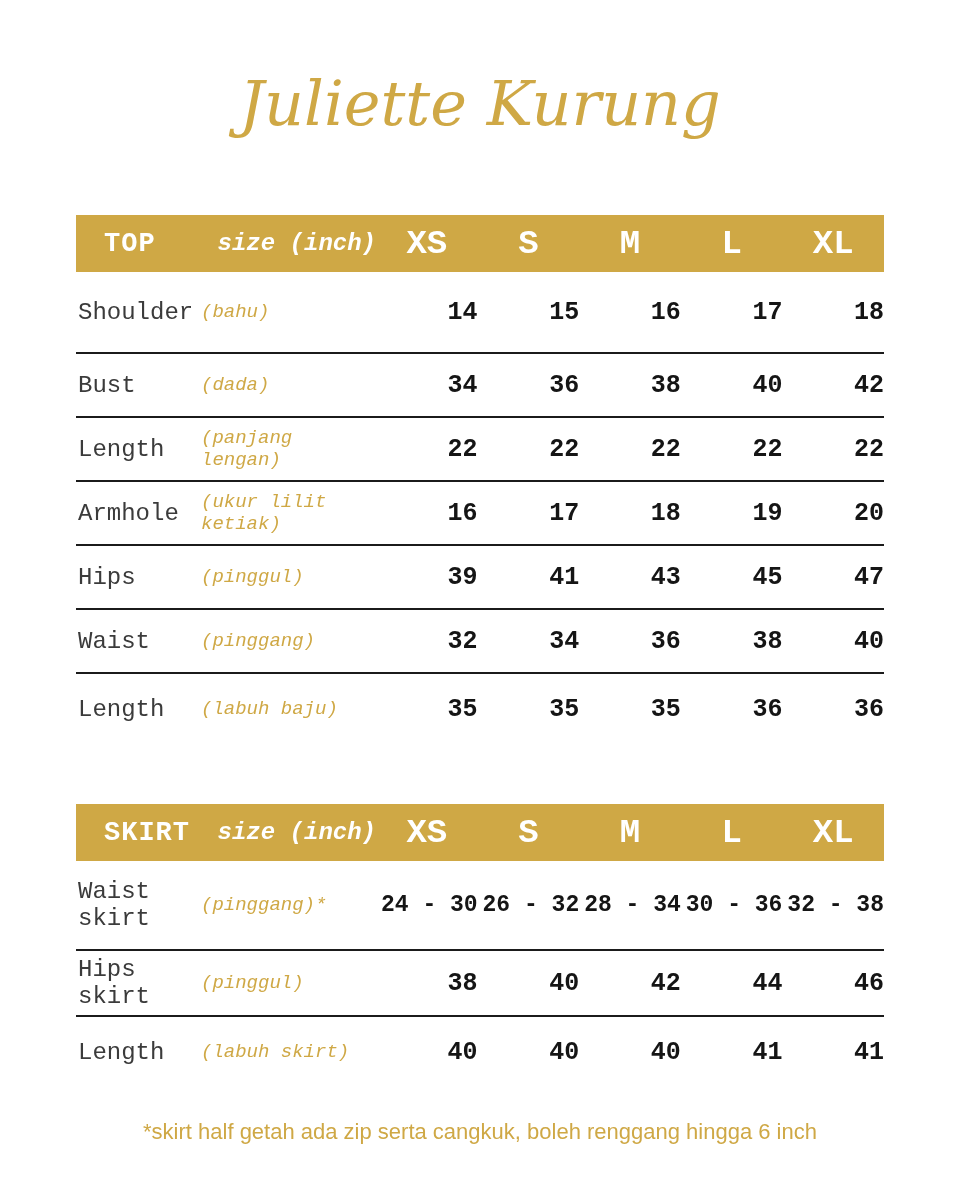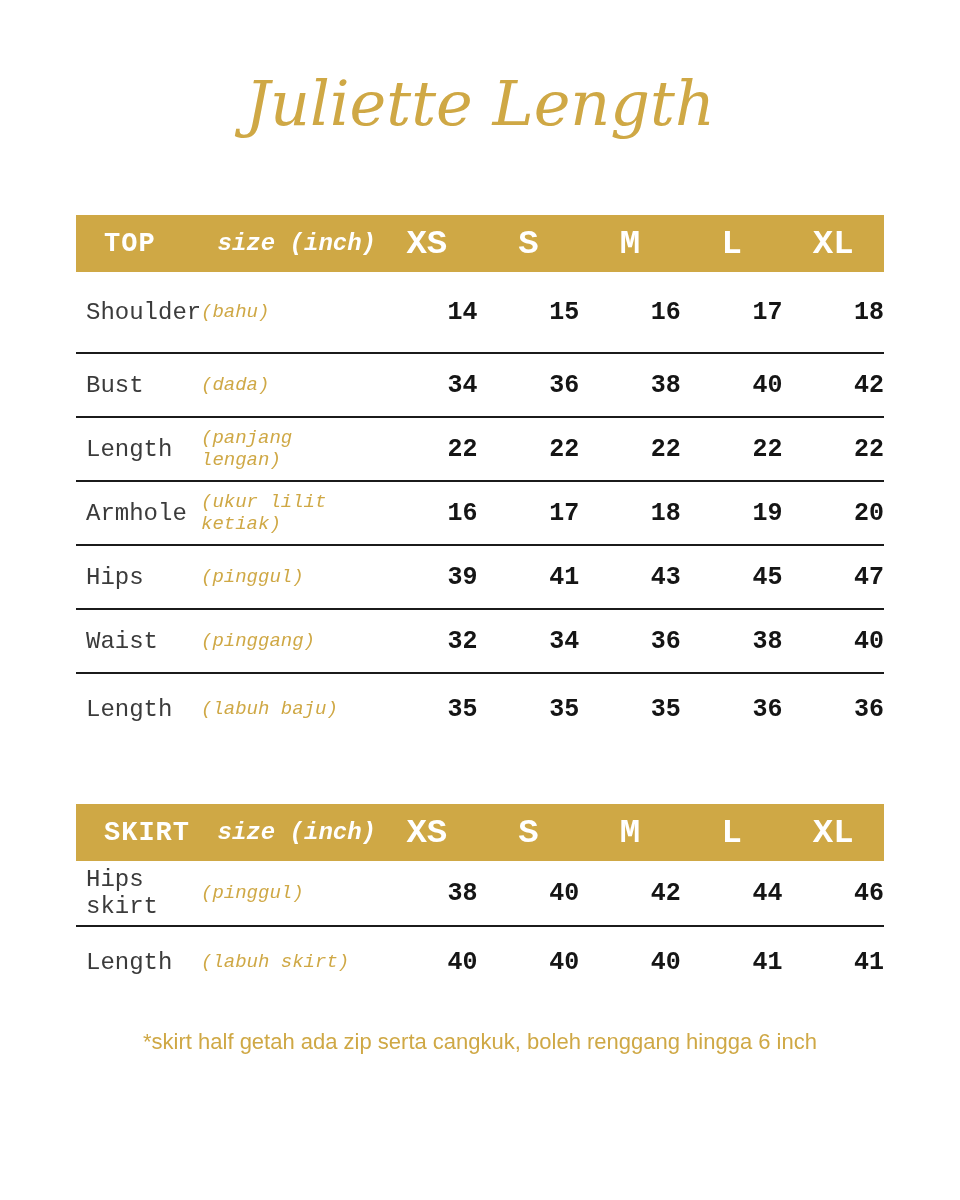--- a/index.html
+++ b/index.html
@@ -33,36 +33,36 @@
   .t-size-label{font-style:italic;font-weight:700;font-size:24px;text-align:right;}
   .t-size{text-align:center;font-weight:600;font-size:34px;}
   .trow{
     display:grid;grid-template-columns:125px 175px repeat(5,1fr);
     align-items:center;height:62px;border-bottom:2px solid var(--line);
   }
   .trow.first{height:80px;}
   .trow.tall{height:88px;}
   .trow.mid{height:64px;}
   .trow.last{border-bottom:none;height:70px;}
-  .r-label{font-size:24px;color:var(--label);padding-left:2px;margin-left:8px;}
+  .r-label{font-size:24px;color:var(--label);padding-left:2px;}
   .r-sub{font-style:italic;color:var(--gold);font-size:19px;}
   .r-val{text-align:right;font-weight:700;font-size:25px;color:var(--num);}
   .r-val.range{font-size:23px;letter-spacing:0px;}
   .footnote{
     text-align:center;margin-top:32px;color:var(--gold);
     font-size:22px;
   }
 </style>
 </head>
 <body>
 
 <div class="canvas">
 
   <div class="title-block">
-    <div class="brand-title">Juliette Length</div>
+    <div class="brand-title">Juliette Kurung</div>
   </div>
 
   <div class="size-table top">
     <div class="thead">
       <div class="t-name">TOP</div>
       <div class="t-size-label">size (inch)</div>
       <div class="t-size">XS</div>
       <div class="t-size">S</div>
       <div class="t-size">M</div>
       <div class="t-size">L</div>
@@ -144,20 +144,29 @@
     <div class="thead">
       <div class="t-name">SKIRT</div>
       <div class="t-size-label">size (inch)</div>
       <div class="t-size">XS</div>
       <div class="t-size">S</div>
       <div class="t-size">M</div>
       <div class="t-size">L</div>
       <div class="t-size">XL</div>
     </div>
 
+    <div class="trow tall">
+      <div class="r-label">Waist skirt</div>
+      <div class="r-sub">(pinggang)*</div>
+      <div class="r-val range">24 - 30</div>
+      <div class="r-val range">26 - 32</div>
+      <div class="r-val range">28 - 34</div>
+      <div class="r-val range">30 - 36</div>
+      <div class="r-val range">32 - 38</div>
+    </div>
 
     <div class="trow mid">
       <div class="r-label">Hips skirt</div>
       <div class="r-sub">(pinggul)</div>
       <div class="r-val">38</div>
       <div class="r-val">40</div>
       <div class="r-val">42</div>
       <div class="r-val">44</div>
       <div class="r-val">46</div>
     </div>

